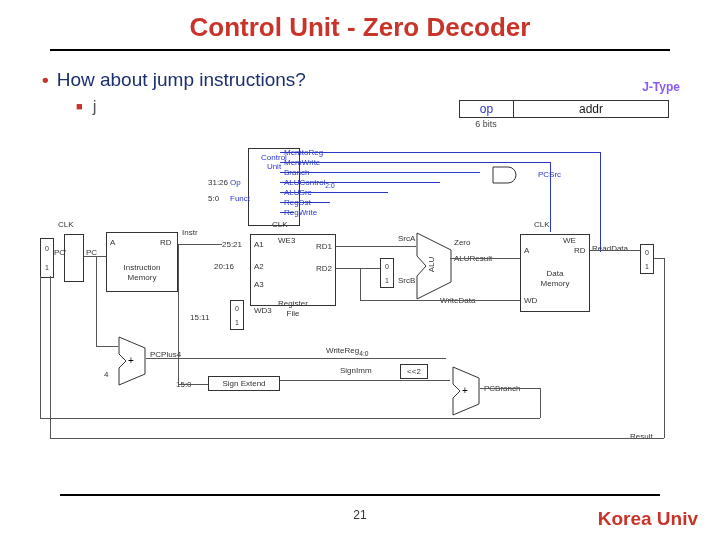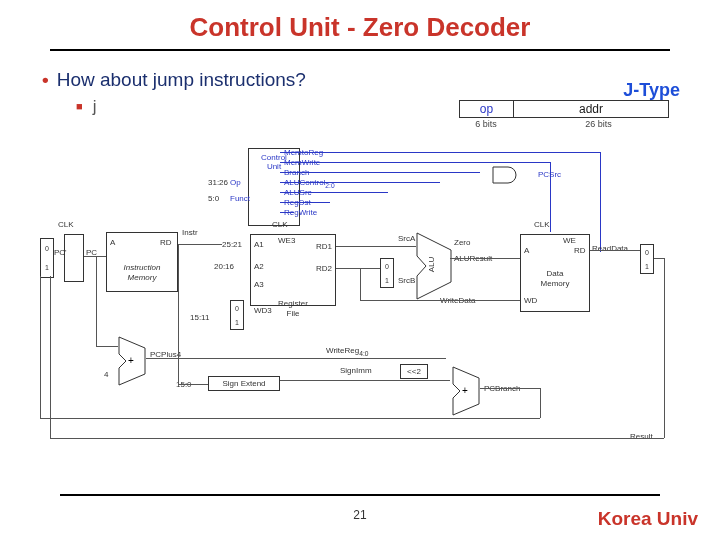--- a/index.html
+++ b/index.html
@@ -47,23 +47,23 @@
   .jtype-box {
     position: absolute;
     top: 82px;
     right: 36px;
     width: 225px;
   }
   .jtype-label {
     position: absolute;
     right: 4px;
     top: -2px;
-    color: #1d4ed8;
+    color: #8b5cf6;
     font-weight: 700;
-    font-size: 18px;
+    font-size: 12px;
   }
   .jtype-table {
     border-collapse: collapse;
     width: 210px;
     margin-top: 18px;
   }
   .jtype-table td {
     border: 1px solid #333;
     font-size: 12px;
     text-align: center;
@@ -144,36 +144,35 @@
   <table class="jtype-table">
     <tbody>
         <tr>
       <td class="op">op</td>
       <td class="addr">addr</td>
     </tr>
   </tbody>
     </table>
   <div class="jtype-bits">
     <div class="b1">6 bits</div>
-    <div class="b2">26 bits</div>
   </div>
 </div>
 
 <div class="diagram">
 
   <div class="mux" style="left:0px; top:90px; height:40px;">
     <span>0</span>
     <span>1</span>
   </div>
   <div class="block" style="left:24px; top:86px; width:20px; height:48px;"></div>
   <div class="label" style="left:14px; top:100px;">PC'</div>
   <div class="label" style="left:46px; top:100px;">PC</div>
   <div class="clk" style="left:18px; top:72px;">CLK</div>
 
-  <div class="block" style="left:66px; top:84px; width:72px; height:60px; padding-top:30px; line-height:10px;font-style:italic;"><span style="white-space:pre-line;">Instruction
+  <div class="block" style="left:66px; top:84px; width:72px; height:60px; padding-top:30px; line-height:10px;"><span style="white-space:pre-line;">Instruction
 Memory</span></div>
   <div class="label" style="left:70px; top:90px;">A</div>
   <div class="label" style="left:120px; top:90px;">RD</div>
   <div class="label" style="left:142px; top:80px;">Instr</div>
 
   <div class="block" style="left:188px; top:0px; width:52px; height:78px; line-height:9px; padding-top:4px;margin-left:20px;"><span class="blue" style="white-space:pre-line;">Control
 Unit</span></div>
   <div class="label blue" style="left:190px; top:30px;">Op</div>
   <div class="label blue" style="left:190px; top:46px;">Funct</div>
   <div class="label" style="left:168px; top:30px;">31:26</div>

